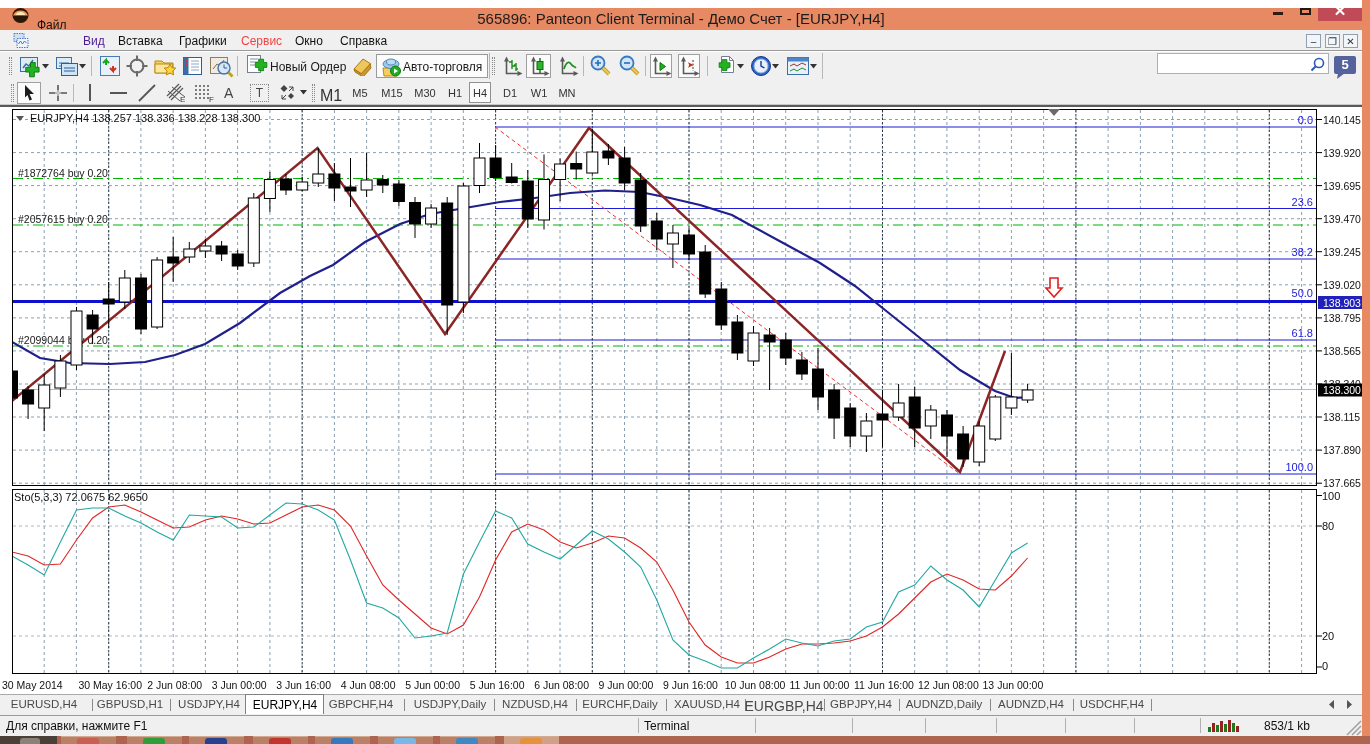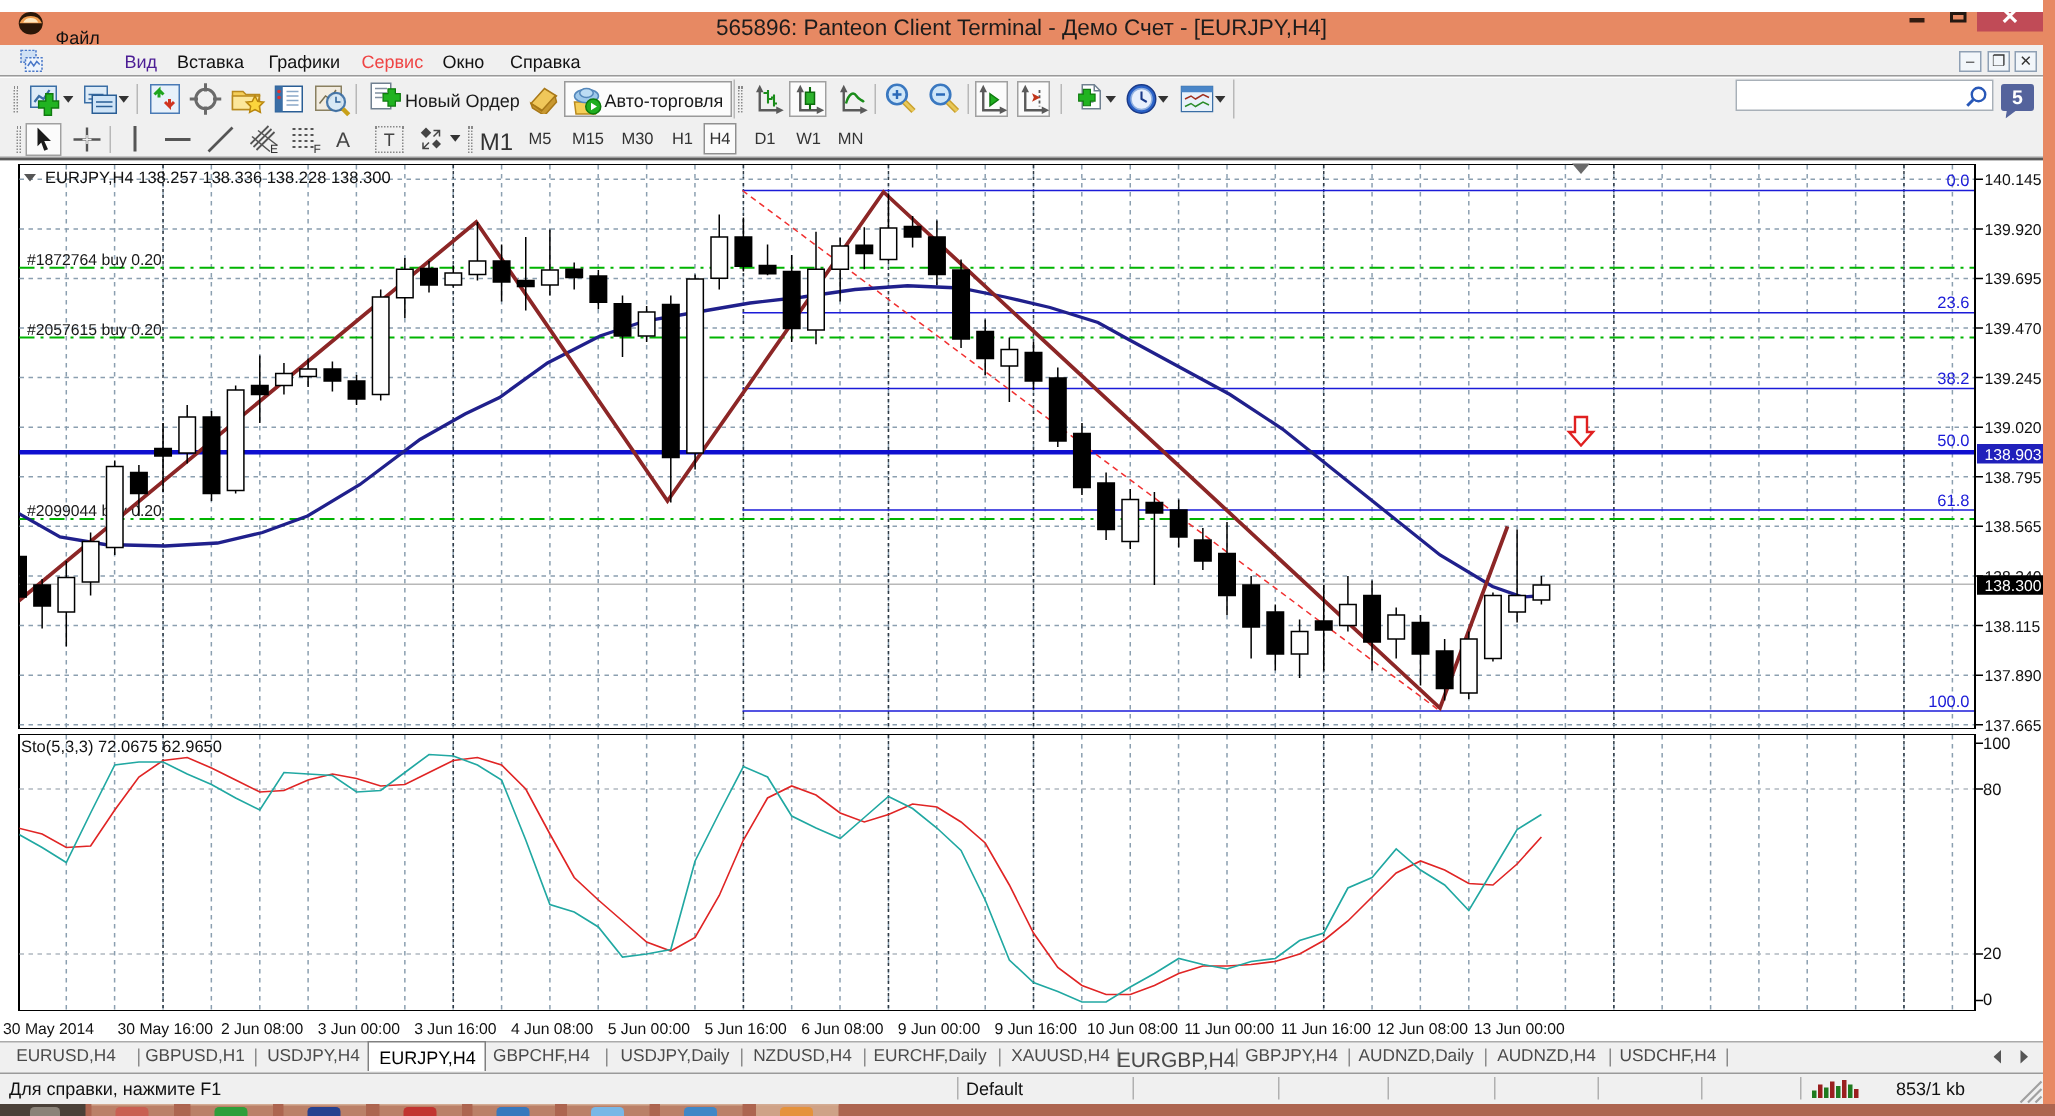--- a/index.html
+++ b/index.html
@@ -414,21 +414,21 @@
 <div style="position:absolute;left:1031px;top:698px;transform:translateX(-50%);font-size:11.5px;color:#4a4a4a;white-space:nowrap">AUDNZD,H4</div>
 <div style="position:absolute;left:1112px;top:698px;transform:translateX(-50%);font-size:11.5px;color:#4a4a4a;white-space:nowrap">USDCHF,H4</div>
 <div style="position:absolute;left:245px;top:694px;width:79px;height:20px;background:#fff;border:1px solid #808080;border-bottom:none"></div>
 <div style="position:absolute;left:285px;top:698px;transform:translateX(-50%);font-size:12px;color:#000;white-space:nowrap">EURJPY,H4</div>
 <svg style="position:absolute;left:1329px;top:700px" width="30" height="10">
     <path d="M5 0 L0 4.5 L5 9 Z" fill="#555"></path>
     <path d="M18 0 L23 4.5 L18 9 Z" fill="#555"></path>
   </svg>
 <div style="position:absolute;left:0;top:715px;width:1362px;height:21px;background:#f0f0f0;border-top:1px solid #9a9a9a"></div>
 <div style="position:absolute;left:6px;top:719px;font-size:12px;color:#111">Для справки, нажмите F1</div>
-<div style="position:absolute;left:644px;top:719px;font-size:12px;color:#111">Default</div>
+<div style="position:absolute;left:644px;top:719px;font-size:12px;color:#111">Terminal</div>
 <div style="position:absolute;left:638.0px;top:718px;width:1px;height:15px;background:#b0b0b0"></div>
 <div style="position:absolute;left:754.6px;top:718px;width:1px;height:15px;background:#b0b0b0"></div>
 <div style="position:absolute;left:851.8px;top:718px;width:1px;height:15px;background:#b0b0b0"></div>
 <div style="position:absolute;left:924.9px;top:718px;width:1px;height:15px;background:#b0b0b0"></div>
 <div style="position:absolute;left:996.3px;top:718px;width:1px;height:15px;background:#b0b0b0"></div>
 <div style="position:absolute;left:1065.4px;top:718px;width:1px;height:15px;background:#b0b0b0"></div>
 <div style="position:absolute;left:1134.0px;top:718px;width:1px;height:15px;background:#b0b0b0"></div>
 <div style="position:absolute;left:1200.4px;top:718px;width:1px;height:15px;background:#b0b0b0"></div>
 <svg style="position:absolute;left:1208px;top:719px" width="33" height="13">
     <rect x="0" y="8" width="3" height="5" fill="#1f7a1f"></rect>

